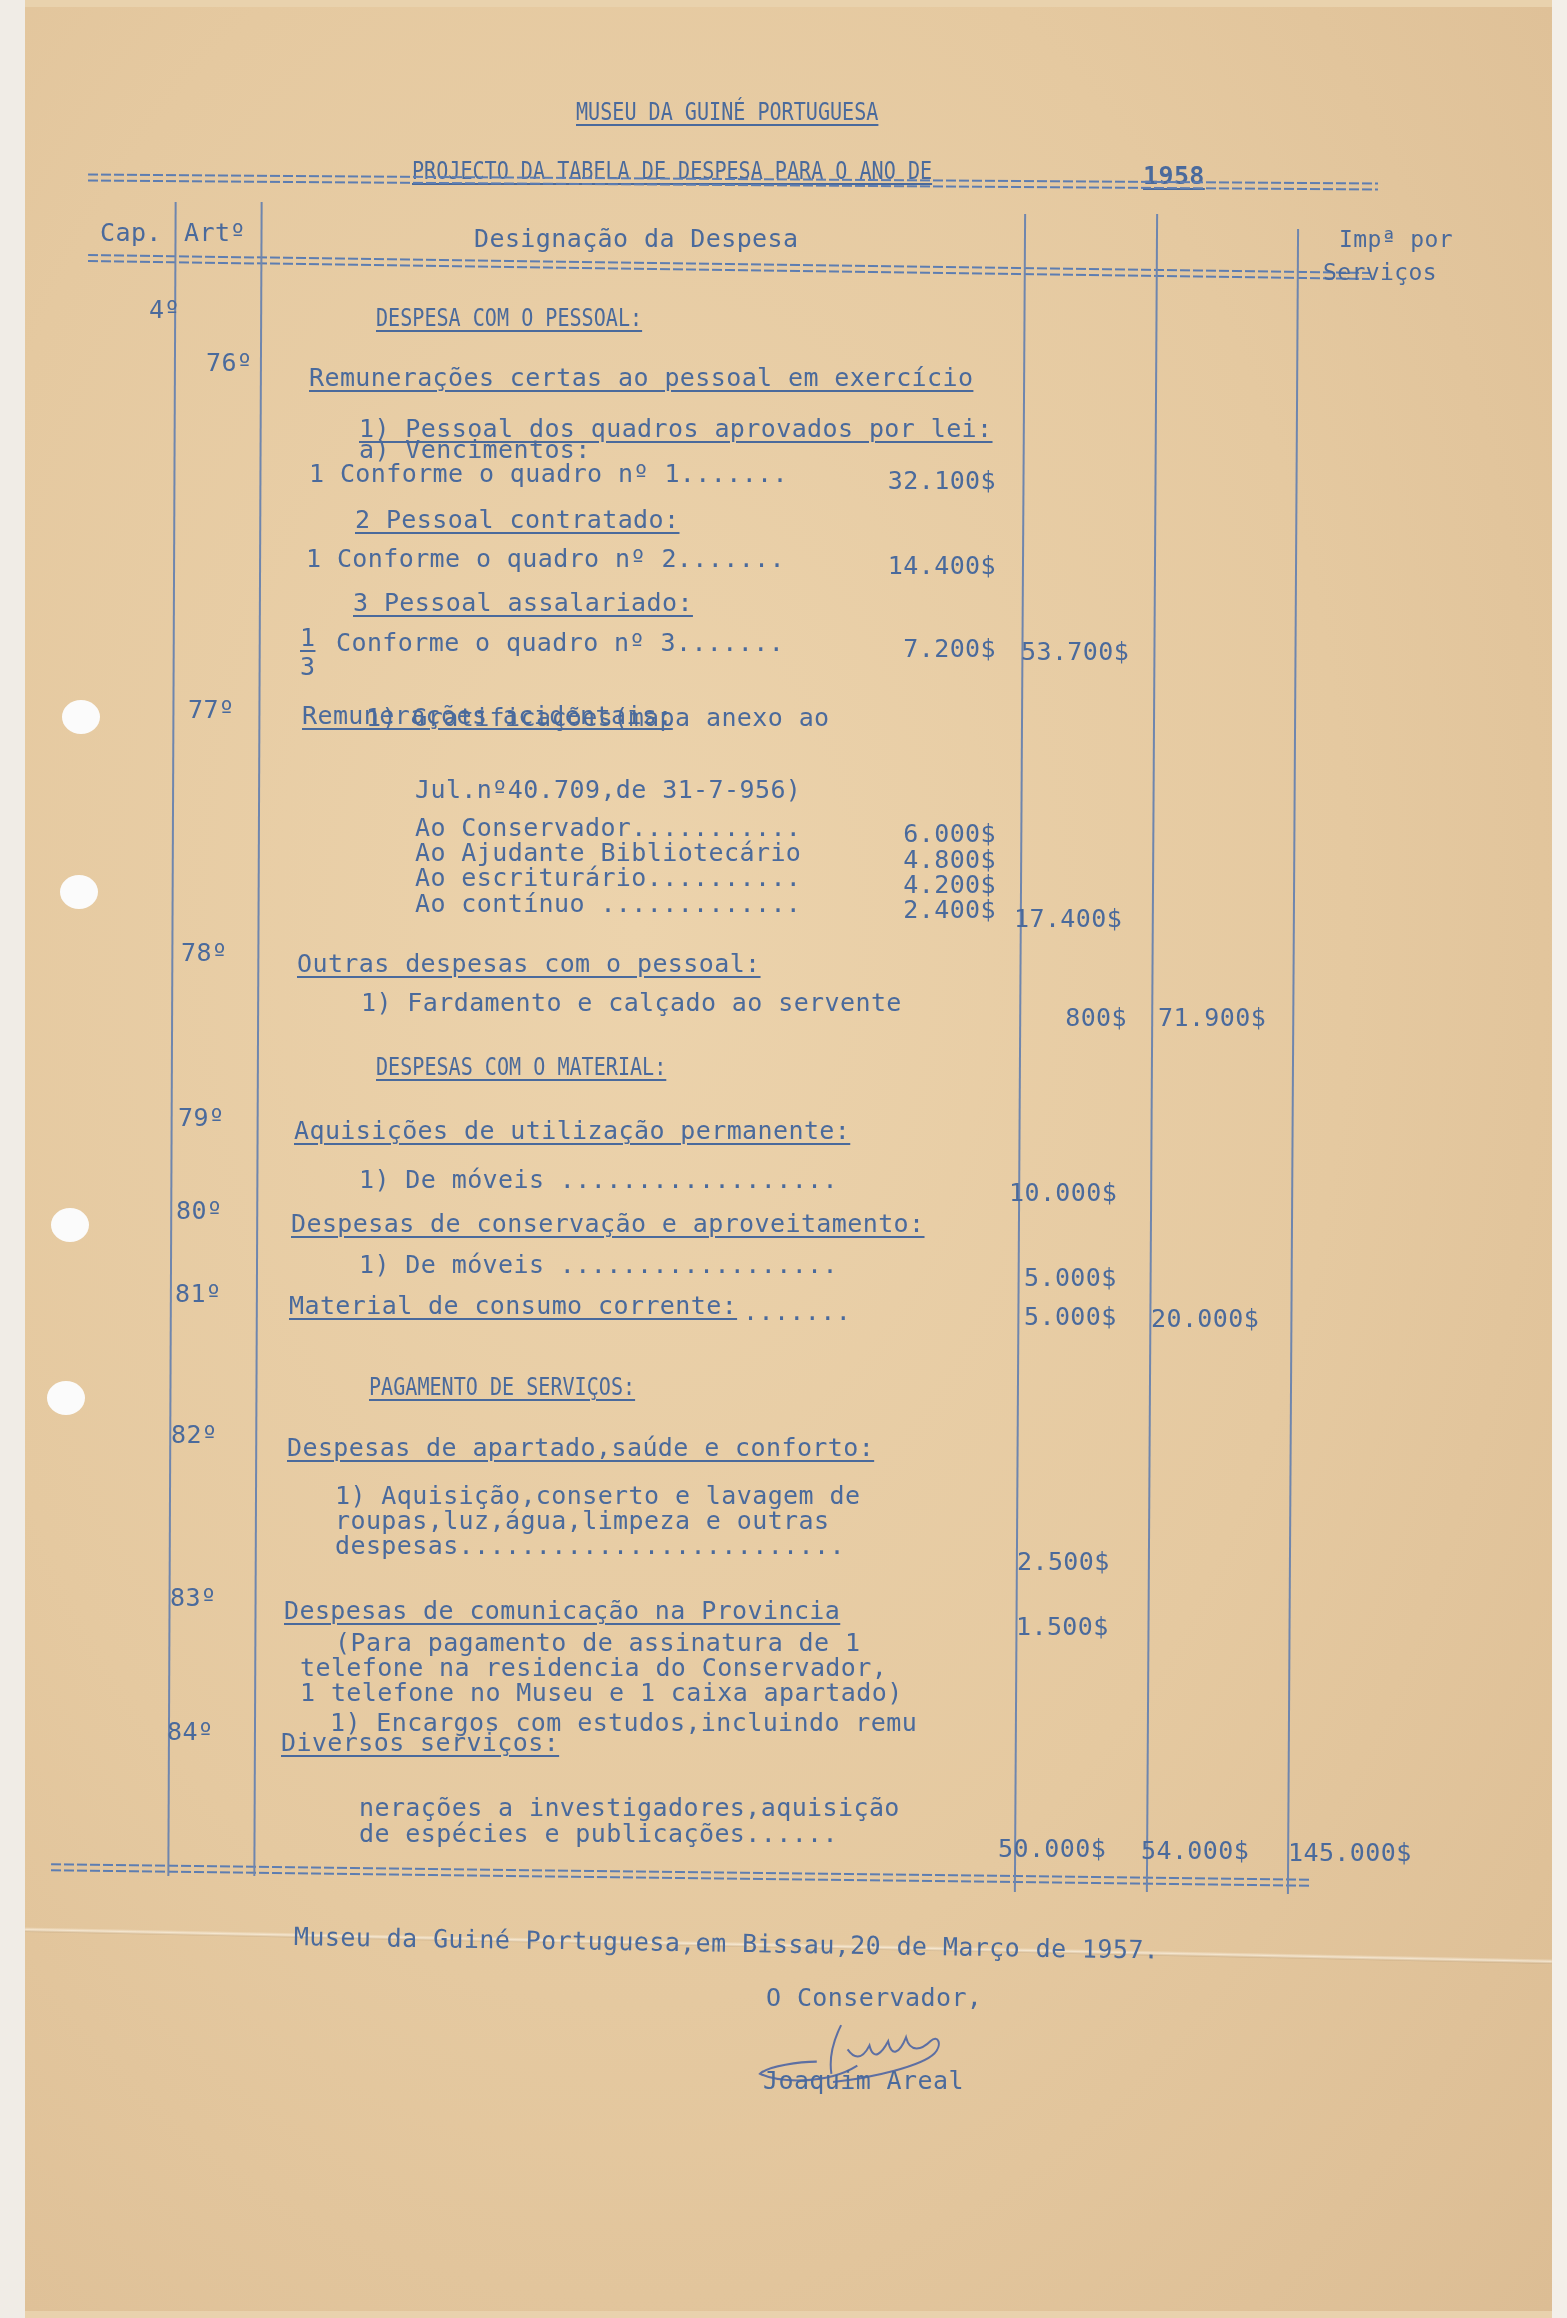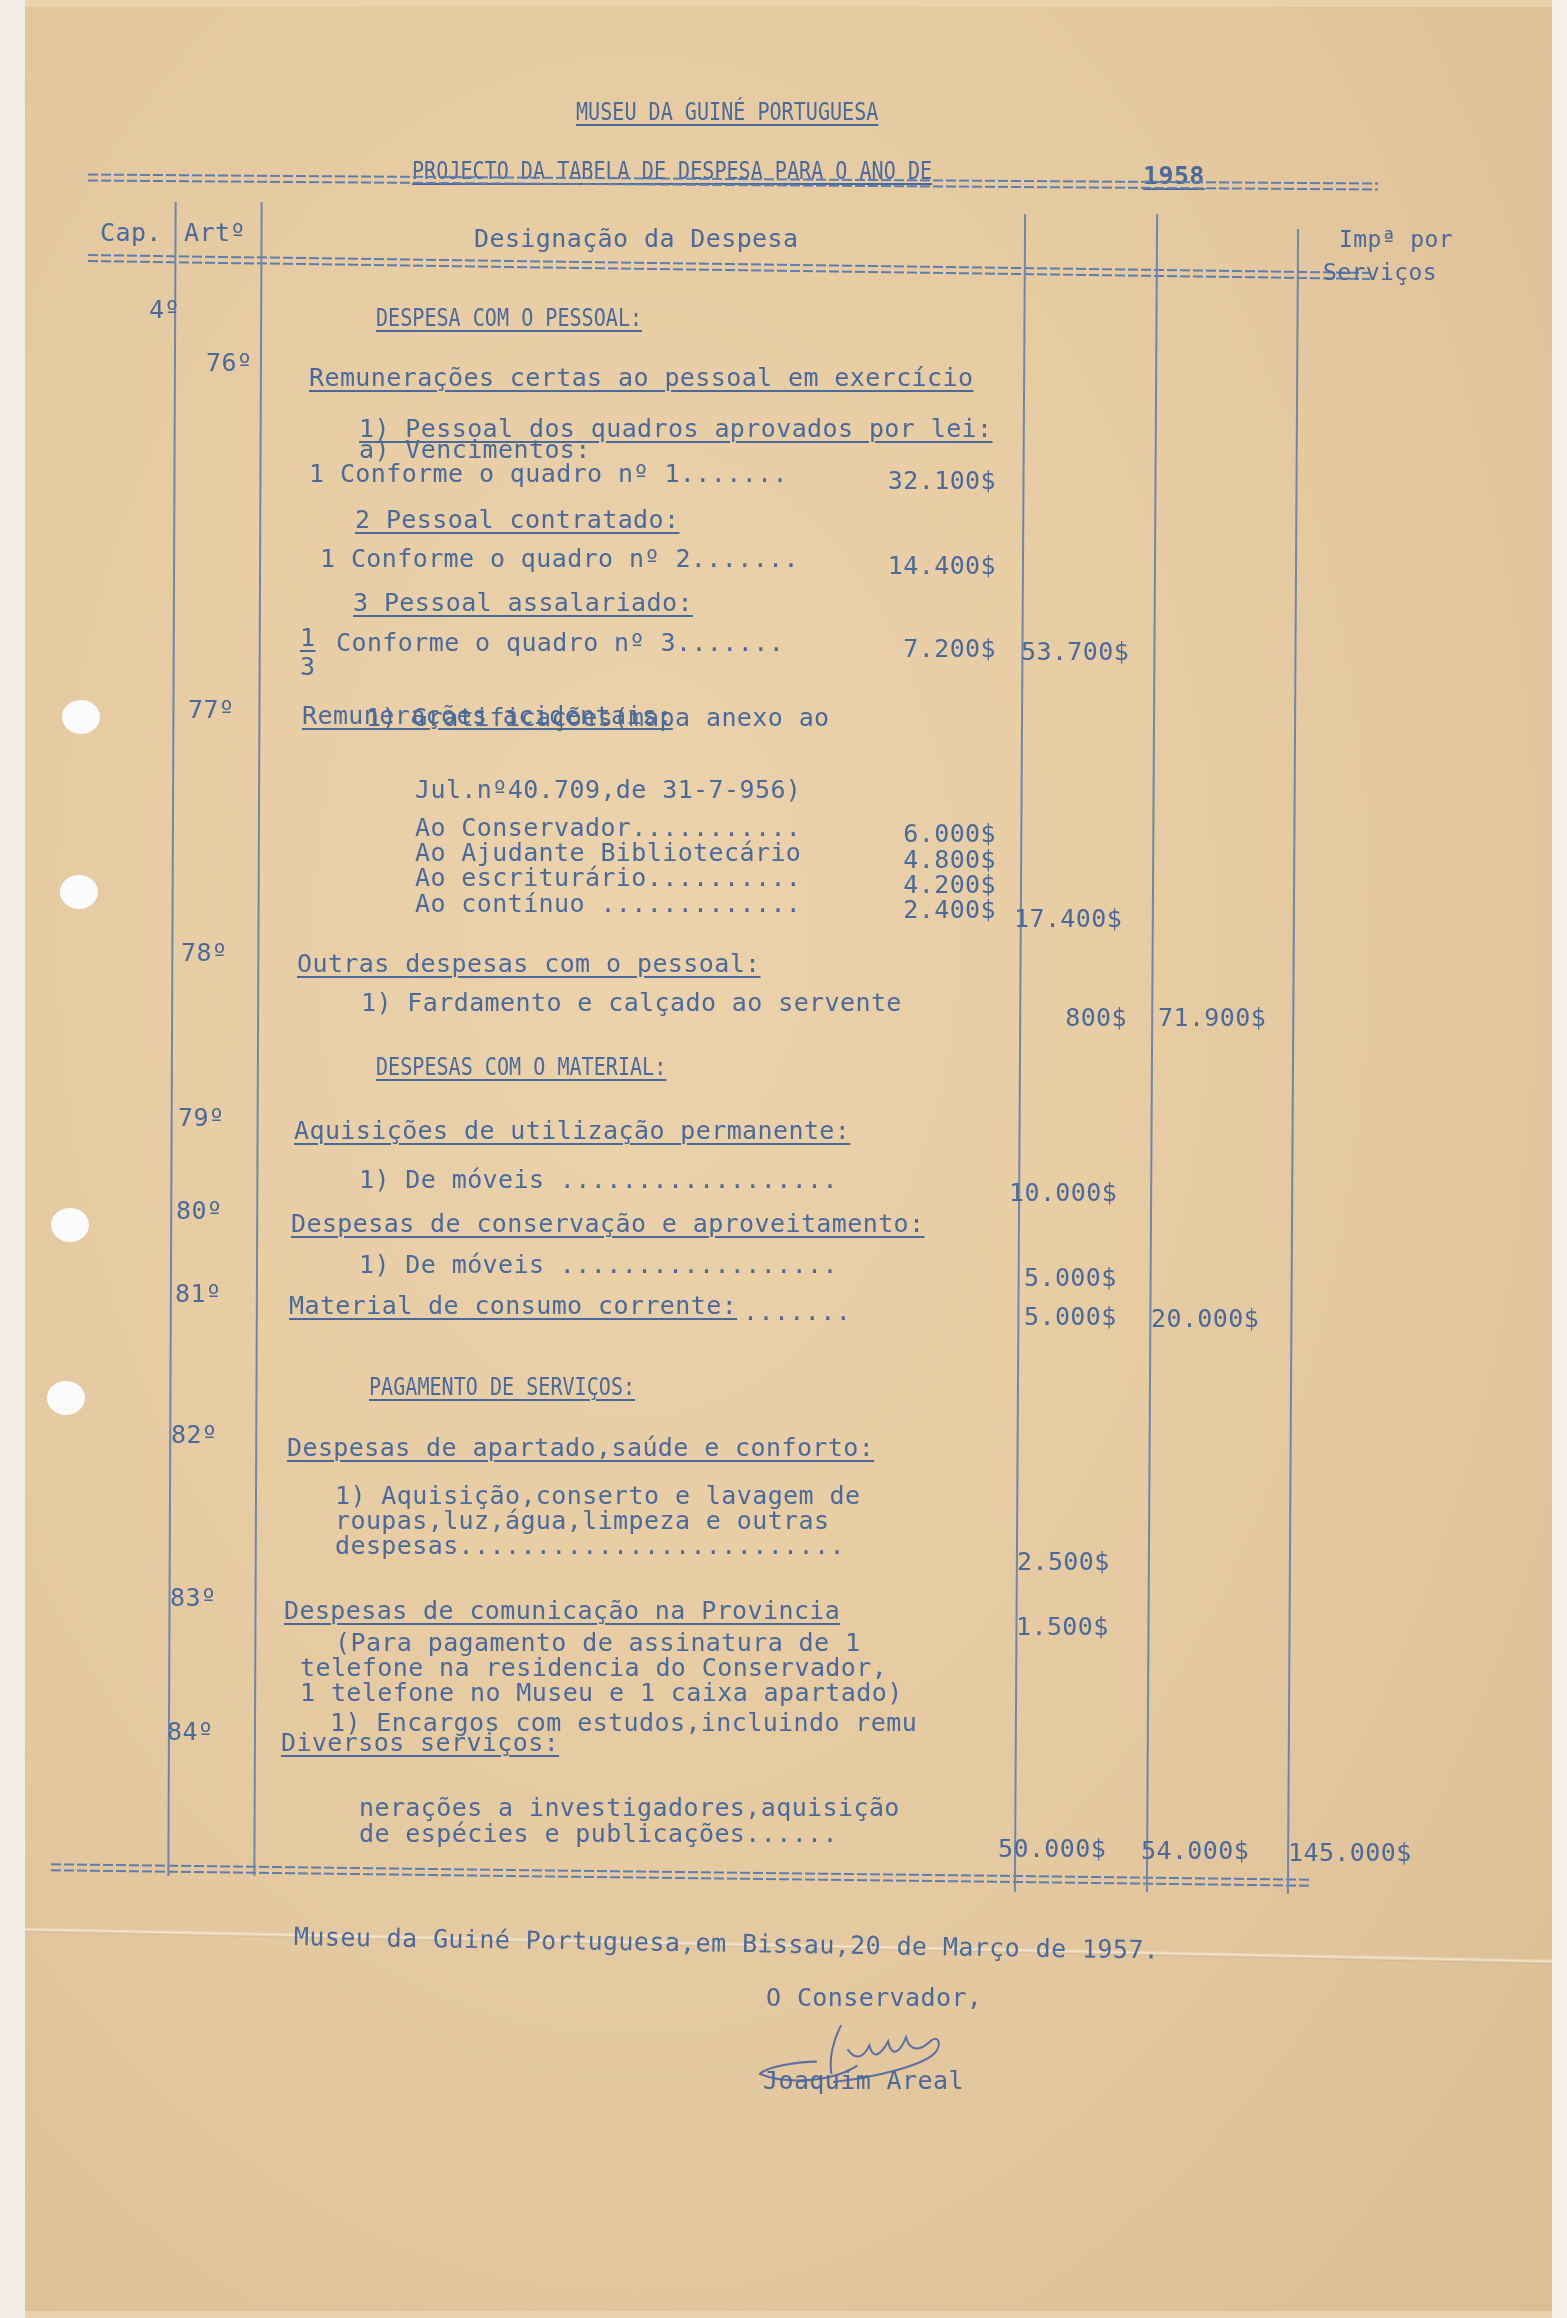--- a/index.html
+++ b/index.html
@@ -67,21 +67,21 @@
 <div class="t" style="left:131px;top:296px;margin-left:18px;">4º</div>
 <div class="t caps u" style="left:376px;top:304px;">DESPESA COM O PESSOAL:</div>
 
 <div class="t" style="left:194px;top:349px;margin-left:12px;">76º</div>
 <div class="t u" style="left:309px;top:364px;">Remunerações certas ao pessoal em exercício</div>
 <div class="t u" style="left:359px;top:415px;">1) Pessoal dos quadros aprovados por lei:</div>
 <div class="t" style="left:359px;top:436px;">a) Vencimentos:</div>
 <div class="t" style="left:309px;top:460px;">1 Conforme o quadro nº 1.......</div>
 <div class="t num" style="left:833px;top:467px;width:163px;">32.100$</div>
 <div class="t u" style="left:355px;top:506px;">2 Pessoal contratado:</div>
-<div class="t" style="left:320px;top:545px;">1 Conforme o quadro nº 2.......</div>
+<div class="t" style="left:306px;top:545px;">1 Conforme o quadro nº 2.......</div>
 <div class="t num" style="left:833px;top:552px;width:163px;">14.400$</div>
 <div class="t u" style="left:353px;top:589px;">3 Pessoal assalariado:</div>
 <div class="t u" style="left:300px;top:624px;">1</div>
 <div class="t" style="left:300px;top:653px;">3</div>
 <div class="t" style="left:336px;top:629px;">Conforme o quadro nº 3.......</div>
 <div class="t num" style="left:833px;top:635px;width:163px;">7.200$</div>
 <div class="t" style="left:1021px;top:638px;">53.700$</div>
 
 <div class="t" style="left:188px;top:696px;">77º</div>
 <div class="t u" style="left:302px;top:702px;">Remunerações acidentais:</div>

